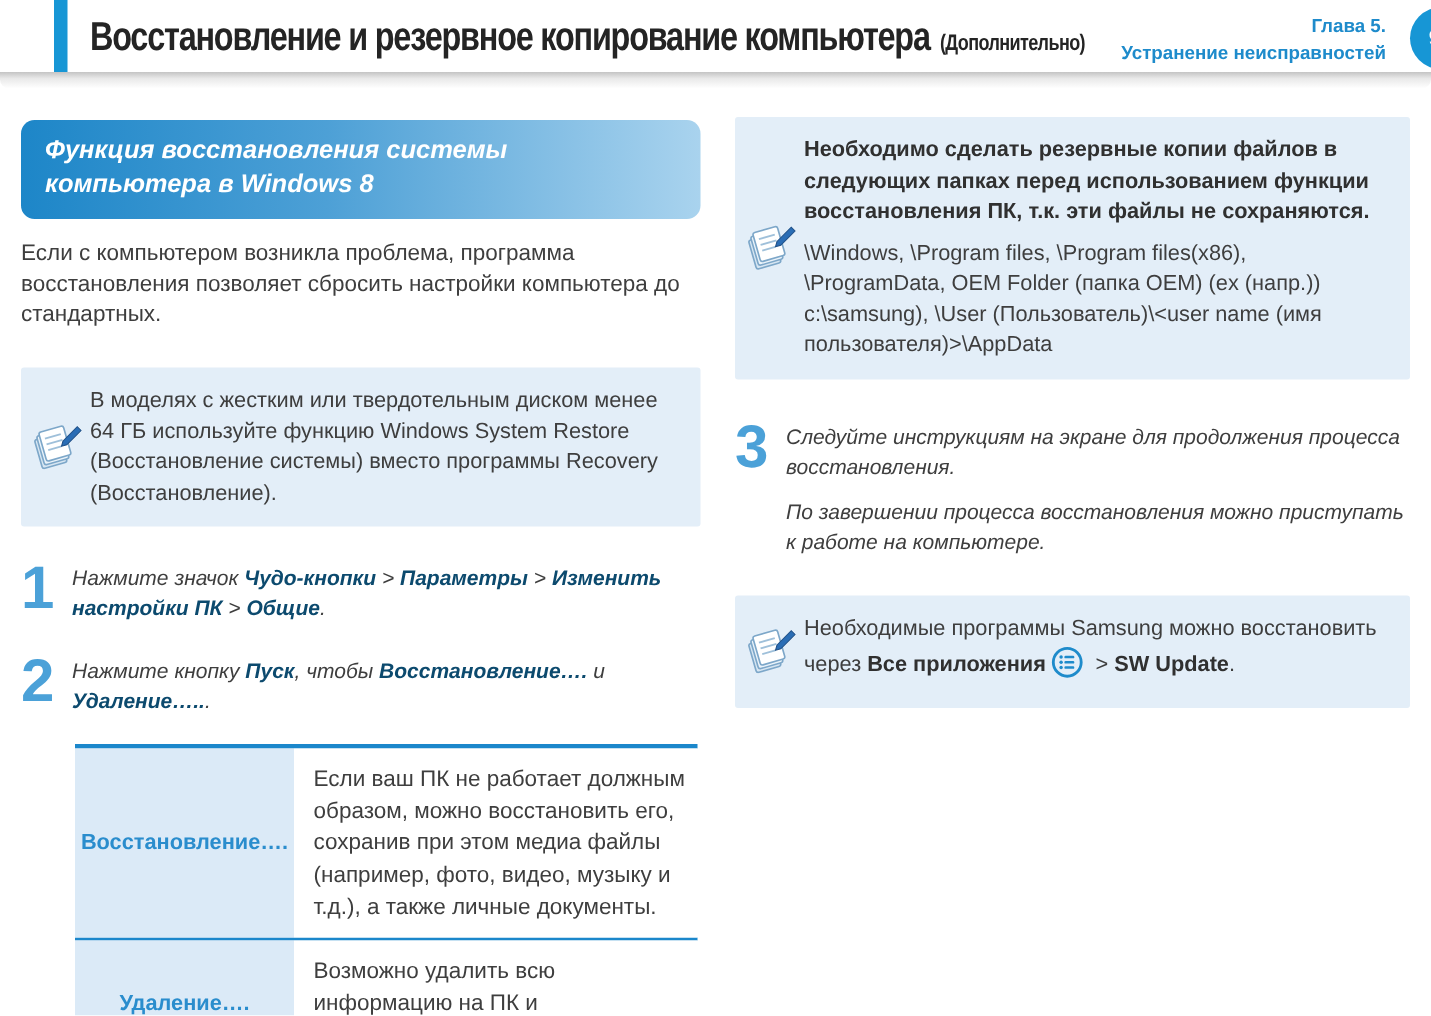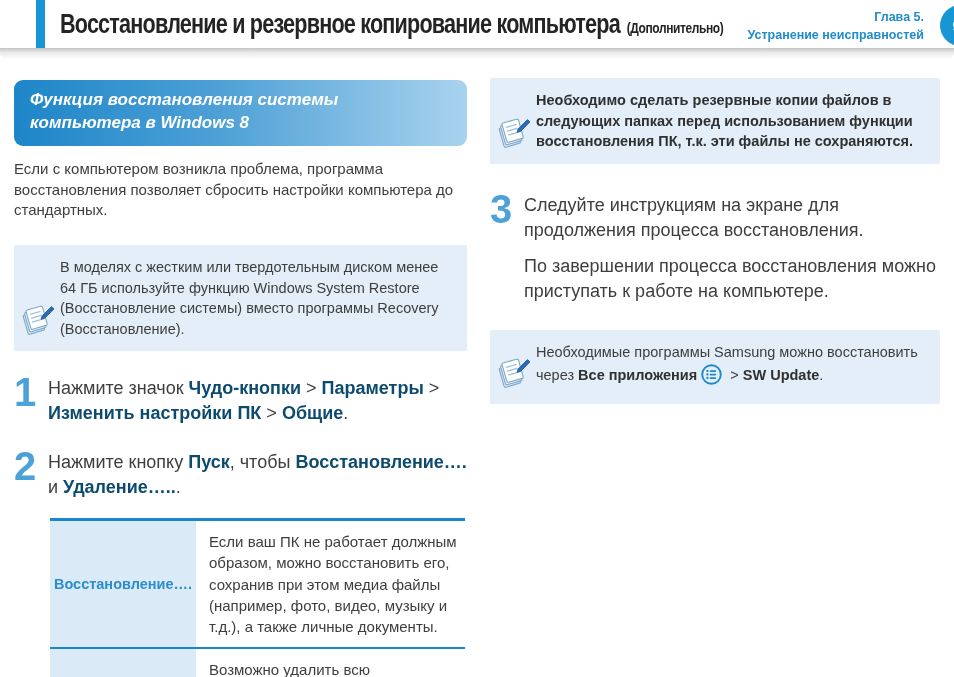--- a/index.html
+++ b/index.html
@@ -22,30 +22,30 @@
   .col-right { position:absolute; left:490px; top:78px; width:450px; }
 
   
   .section-heading { background:linear-gradient(90deg, #1d86c8 0%, #4da0d6 45%, #a9d3ee 100%); border-radius:9px; padding:9px 16px 11px 16px; color:#ffffff; font-size:17px; font-weight:700; line-height:1.35;font-style:italic; }
 
   
   .para { font-size:15px; line-height:1.38; color:#3e3e3e; }
   .intro { margin-top:13px; }
 
   
-  .note { display:flex; align-items:flex-end; background:#e3eef8; border-radius:2px; padding:12px 12px 12px 8px; margin-top:0; }
+  .note { display:flex; align-items:center; background:#e3eef8; border-radius:2px; padding:12px 12px 12px 8px; margin-top:0; }
   .note-icon { flex:none; width:38px; padding-top:2px; }
   .note-body { font-size:14.5px; line-height:1.42; color:#3e3e3e; }
   .note-body b { color:#303030; }
   .note-gap { margin-top:7px; }
 
   
   .step { display:flex; align-items:flex-start; }
   .step-num { flex:none; width:34px; font-size:40px; font-weight:700; color:#4ba1d8; line-height:0.95; }
-  .step-body { font-size:18px; line-height:1.4; padding-top:3px; }
+  .step-body { font-size:14px; line-height:1.4; padding-top:3px;font-style:italic; }
   .step-body b { color:#0c4a6e; }
   .step-para2 { margin-top:11px; }
 
   
   .rtable { margin:18px 2px 0 36px; border-top:3px solid #1b87cb; border-bottom:3px solid #1b87cb; }
   .rrow { display:flex; align-items:stretch; }
   .rrow + .rrow { border-top:2px solid #1b87cb; }
   .rlabel { flex:none; width:146px; background:#dbeaf7; display:flex; align-items:center; justify-content:center; color:#2a8dcd; font-weight:700; font-size:14.5px; text-align:center; padding:8px 4px; }
   .rdesc { flex:1; background:#ffffff; font-size:15px; line-height:1.42; color:#3e3e3e; padding:10px 0 10px 13px; } .mt20 { margin-top:20px; } .mt22 { margin-top:22px; }
   .mt24 { margin-top:24px; } .mt26 { margin-top:26px; } .mt28 { margin-top:28px; }
@@ -128,20 +128,21 @@
             <rect x="7" y="5" width="17" height="20" rx="1.5" fill="#ffffff" stroke="#7da7c9" stroke-width="1.1"></rect>
             <line x1="10" y1="10" x2="21" y2="10" stroke="#9fc0da" stroke-width="1.3"></line>
             <line x1="10" y1="14" x2="21" y2="14" stroke="#9fc0da" stroke-width="1.3"></line>
             <line x1="10" y1="18" x2="19" y2="18" stroke="#9fc0da" stroke-width="1.3"></line>
           </g>
           <path d="M20 13 L29.5 3.5 L32 6 L22.5 15.5 L19 16.5 Z" fill="#2a6db5" stroke="#1d4e86" stroke-width="0.7"></path>
         </svg>
       </span>
       <div class="note-body">
         <b>Необходимо сделать резервные копии файлов в следующих папках перед использованием функции восстановления ПК, т.к. эти файлы не сохраняются.</b>
+        <div class="note-gap">\Windows, \Program files, \Program files(x86), \ProgramData, OEM Folder (папка OEM) (ex (напр.)) c:\samsung), \User (Пользователь)\&lt;user name (имя пользователя)&gt;\AppData</div>
       </div>
     </div>
 
     <div class="step mt28" style="margin-top:26px;">
       <div class="step-num">3</div>
       <div class="step-body">
         <div>Следуйте инструкциям на экране для продолжения процесса восстановления.</div>
         <div class="step-para2">По завершении процесса восстановления можно приступать к работе на компьютере.</div>
       </div>
     </div>

